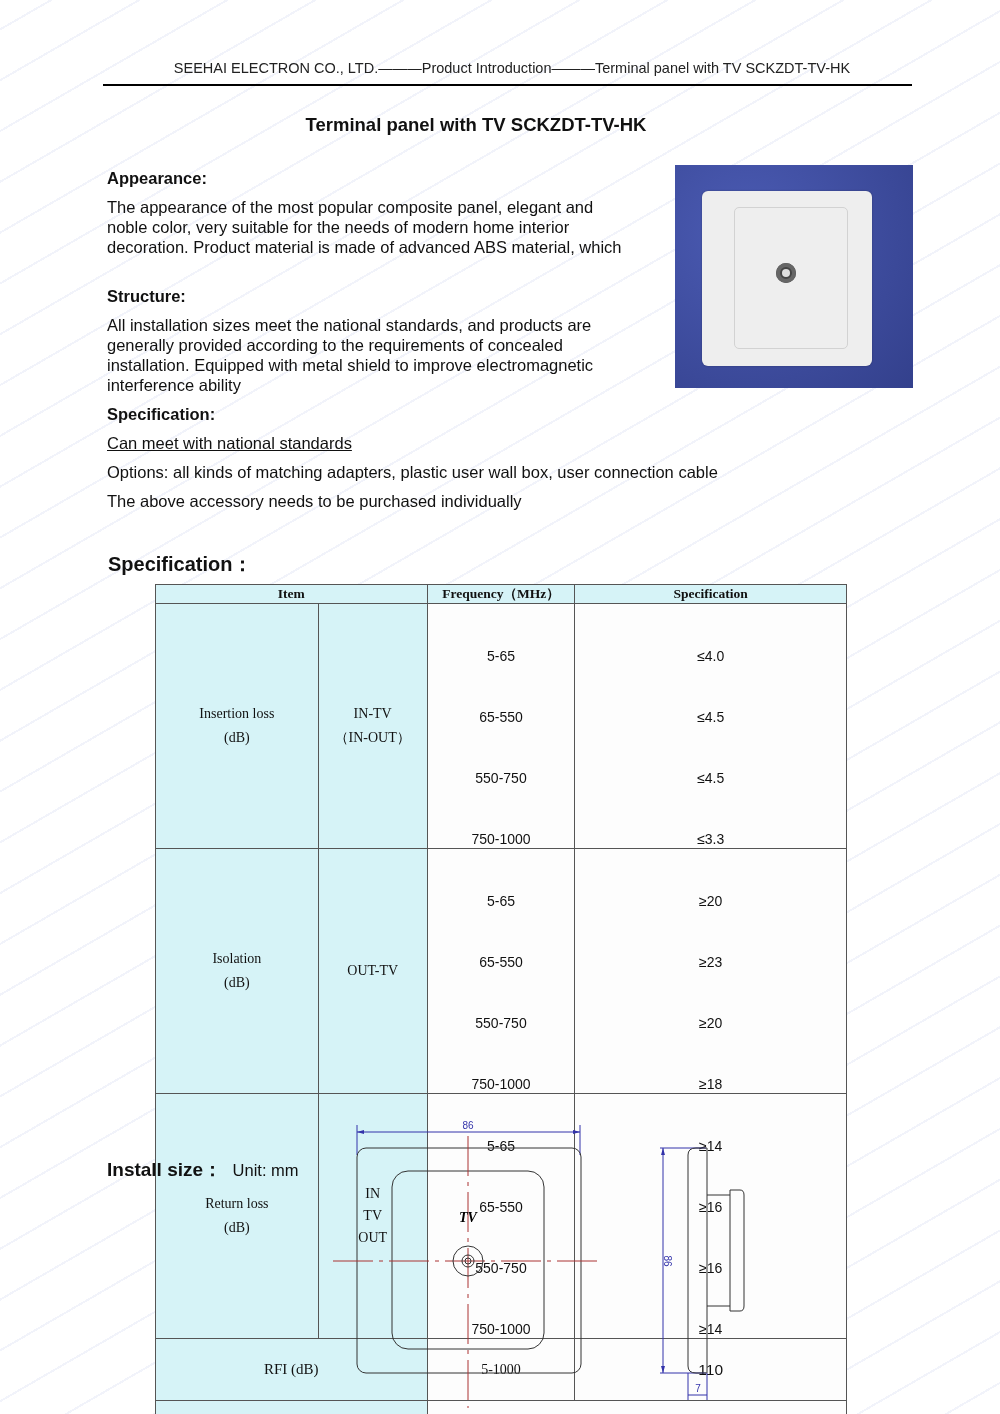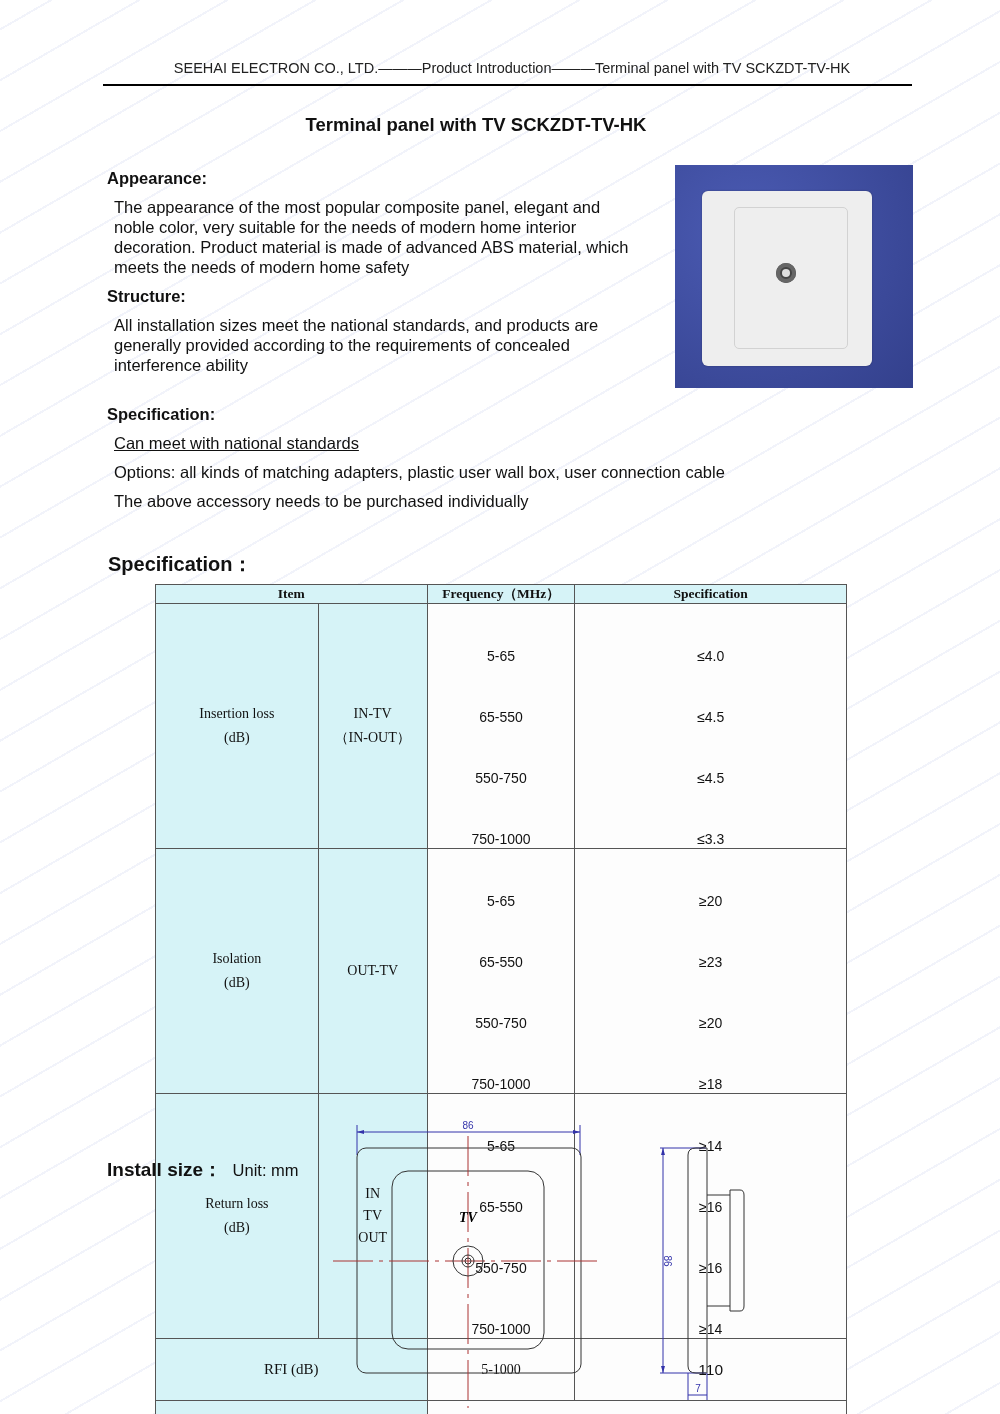--- a/index.html
+++ b/index.html
@@ -8,21 +8,21 @@
     background-color: #ffffff;
     background-image:
       repeating-linear-gradient(-30deg, transparent 0 26px, rgba(180,190,230,0.18) 26px 28px, transparent 28px 44px);
     font-family: "Liberation Sans", sans-serif; color: #111;
   }
   .abs { position: absolute; padding-left: 12px; }
   .header-text { left: 0; width: 1000px; top: 60px; text-align: center; font-size: 14.5px; color: #222; }
   .header-rule { left: 103px; top: 84px; width: 797px; height: 2px; background: #000; }
   .title { left: 0; width: 928px; top: 114px; text-align: center; font-weight: bold; font-size: 18.5px; }
   .h { font-weight: bold; font-size: 16.5px; }
-  .p { font-size: 16.5px; line-height: 20px; margin-left: 7px; }
+  .p { font-size: 16.5px; line-height: 20px; }
   .big-h { font-weight: bold; font-size: 20px; }
 
   .photo { left: 675px; top: 165px; width: 226px; height: 223px; background: #3d4a9e;
     background-image: radial-gradient(circle at 30% 30%, #4b5bb3, #33408c); }
   .plate { position: absolute; left: 27px; top: 26px; width: 170px; height: 175px; background: #eeeeee;
     border-radius: 6px; box-shadow: 0 0 2px rgba(0,0,0,0.3); }
   .plate-inner { position: absolute; left: 32px; top: 16px; width: 112px; height: 140px; border: 1px solid #d2d2d2; border-radius: 5px; }
   .jack { position: absolute; left: 74px; top: 72px; width: 20px; height: 20px; border-radius: 50%; background: #444;
     box-shadow: inset 0 0 0 4px #666; }
   .jack::after { content: ""; position: absolute; left: 6px; top: 6px; width: 8px; height: 8px; border-radius: 50%; background: #ddd; }
@@ -44,27 +44,27 @@
 
 <div class="abs header-text">SEEHAI ELECTRON CO., LTD.———Product Introduction———Terminal panel with TV SCKZDT-TV-HK</div>
 <div class="abs header-rule"></div>
 <div class="abs title">Terminal panel with TV SCKZDT-TV-HK</div>
 
 <div class="abs h" style="left:95px; top:169px;">Appearance:</div>
 <div class="abs p" style="left:95px; top:197px;">
   <div>The appearance of the most popular composite panel, elegant and</div>
   <div>noble color, very suitable for the needs of modern home interior</div>
   <div>decoration. Product material is made of advanced ABS material, which</div>
-  <div>meets the needs of modern home safety</div>
 </div>
 
 <div class="abs h" style="left:95px; top:287px;">Structure:</div>
 <div class="abs p" style="left:95px; top:315px;">
   <div>All installation sizes meet the national standards, and products are</div>
   <div>generally provided according to the requirements of concealed</div>
+  <div>installation. Equipped with metal shield to improve electromagnetic</div>
   <div>interference ability</div>
 </div>
 
 <div class="abs h" style="left:95px; top:405px;">Specification:</div>
 <div class="abs p" style="left:95px; top:433px;text-decoration:underline;">Can meet with national standards</div>
 <div class="abs p" style="left:95px; top:462px;">Options: all kinds of matching adapters, plastic user wall box, user connection cable</div>
 <div class="abs p" style="left:95px; top:491px;">The above accessory needs to be purchased individually</div>
 
 <div class="abs photo">
   <div class="plate">

